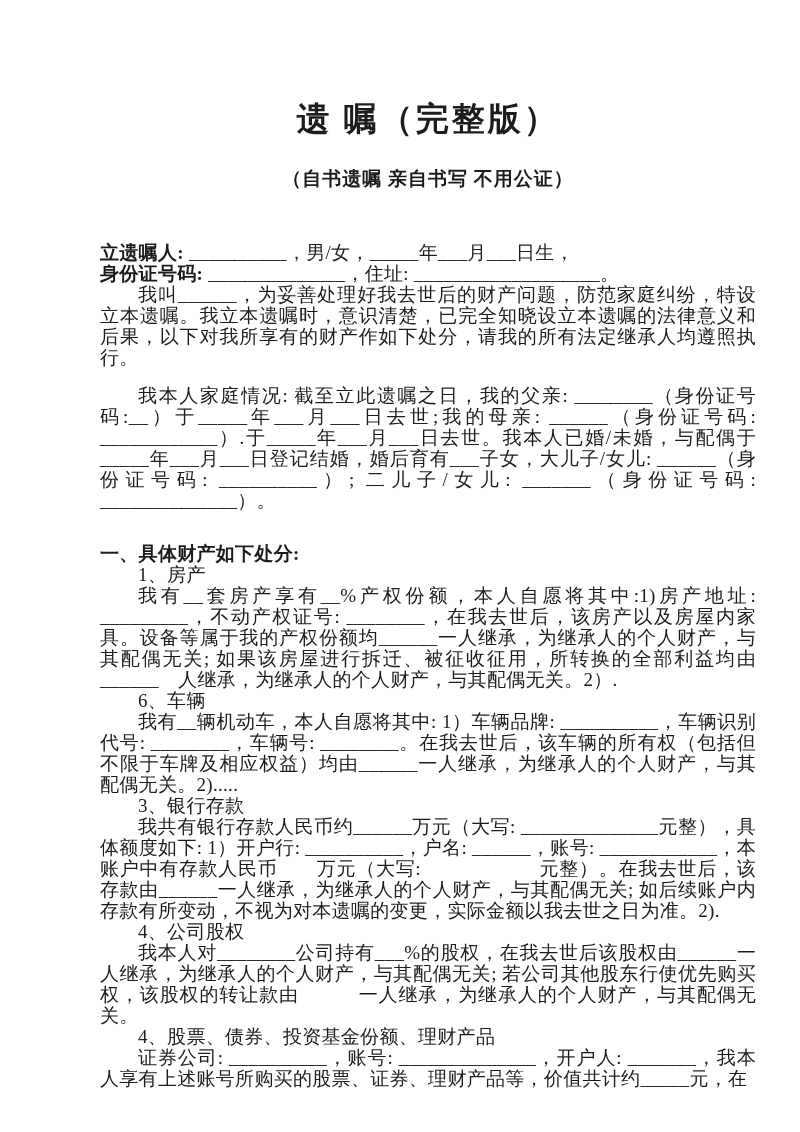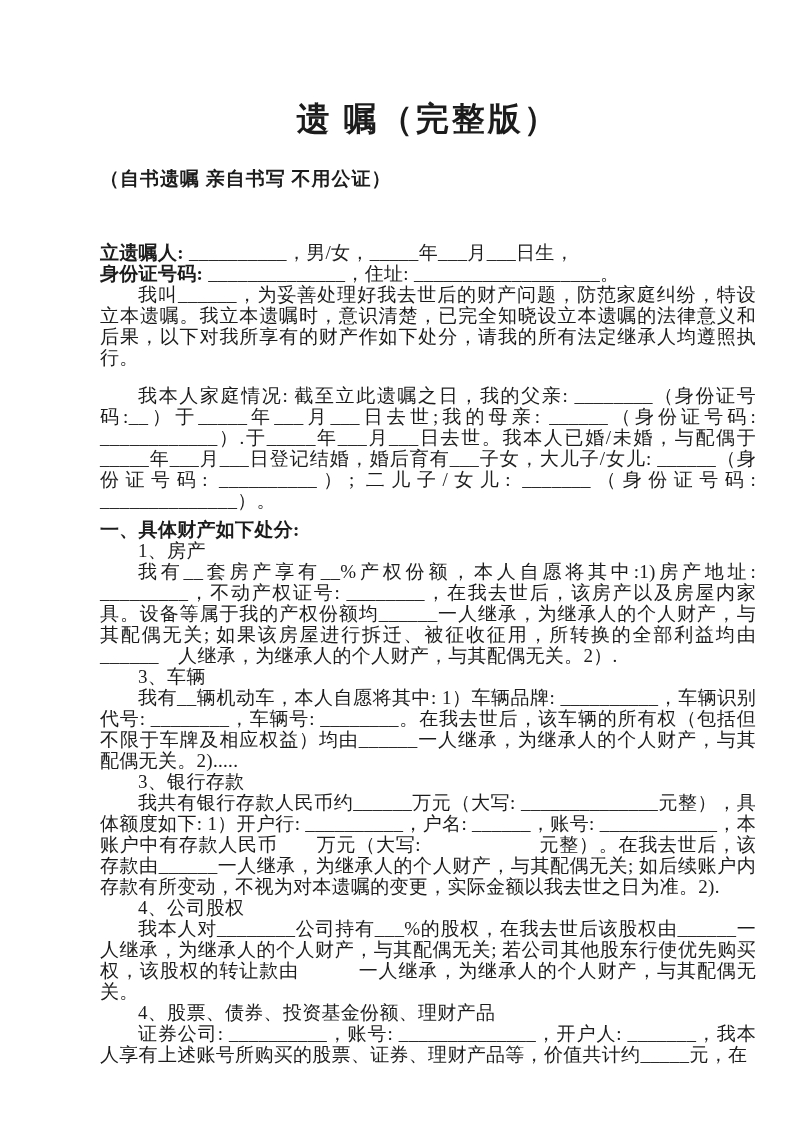--- a/index.html
+++ b/index.html
@@ -23,39 +23,40 @@
   }
   .doc-title {
     text-align: center;
     font-size: 33px;
     font-weight: bold;
     letter-spacing: 3px;
     line-height: 1.2;
     margin: 0;
   }
   .doc-subtitle {
+    text-align: center;
     font-size: 19px;
     font-weight: bold;
     letter-spacing: 1px;
     margin: 26px 0 0 0;
   }
   .body-text {
     font-size: 19px;
     line-height: 21px;
     text-align: justify;
     letter-spacing: 0.3px;
   }
   .p {
     margin: 0;
   }
   .p-testator { margin-top: 50px; }
   .p-family   { margin-top: 17px; text-indent: 2em; }
   .p-declaration { text-indent: 2em; }
   .section-heading {
-    margin-top: 8px;
+    margin-top: 32px;
     font-weight: bold;
   }
   .item-heading {
     text-indent: 2em;
   }
   .item-body {
     text-indent: 2em;
   }
   .bold { font-weight: bold; }
 </style>
@@ -73,21 +74,21 @@
 
     <p class="p p-declaration">我叫______，为妥善处理好我去世后的财产问题，防范家庭纠纷，特设立本遗嘱。我立本遗嘱时，意识清楚，已完全知晓设立本遗嘱的法律意义和后果，以下对我所享有的财产作如下处分，请我的所有法定继承人均遵照执行。</p>
 
     <p class="p p-family">我本人家庭情况: 截至立此遗嘱之日，我的父亲: ________（身份证号码:__）于_____年___月___日去世;我的母亲: ______（身份证号码: ____________）.于_____年___月___日去世。我本人已婚/未婚，与配偶于_____年___月___日登记结婚，婚后育有___子女，大儿子/女儿: ______（身份证号码: __________）; 二儿子/女儿: _______（身份证号码: ______________）。</p>
 
     <p class="p section-heading">一、具体财产如下处分:</p>
 
     <p class="p item-heading">1、房产</p>
     <p class="p item-body">我有__套房产享有__%产权份额，本人自愿将其中:1)房产地址: _________，不动产权证号: ________，在我去世后，该房产以及房屋内家具。设备等属于我的产权份额均______一人继承，为继承人的个人财产，与其配偶无关; 如果该房屋进行拆迁、被征收征用，所转换的全部利益均由______　人继承，为继承人的个人财产，与其配偶无关。2）.</p>
 
-    <p class="p item-heading">3、车辆</p>
+    <p class="p item-heading">6、车辆</p>
     <p class="p item-body">我有__辆机动车，本人自愿将其中: 1）车辆品牌: __________，车辆识别代号: ________，车辆号: ________。在我去世后，该车辆的所有权（包括但不限于车牌及相应权益）均由______一人继承，为继承人的个人财产，与其配偶无关。2).....</p>
 
     <p class="p item-heading">3、银行存款</p>
     <p class="p item-body">我共有银行存款人民币约______万元（大写: ______________元整），具体额度如下: 1）开户行: __________，户名: ______，账号: ____________，本账户中有存款人民币　　万元（大写:　　　　　　元整）。在我去世后，该存款由______一人继承，为继承人的个人财产，与其配偶无关; 如后续账户内存款有所变动，不视为对本遗嘱的变更，实际金额以我去世之日为准。2).</p>
 
     <p class="p item-heading">4、公司股权</p>
     <p class="p item-body">我本人对________公司持有___%的股权，在我去世后该股权由______一人继承，为继承人的个人财产，与其配偶无关; 若公司其他股东行使优先购买权，该股权的转让款由　　　一人继承，为继承人的个人财产，与其配偶无关。</p>
 
     <p class="p item-heading">4、股票、债券、投资基金份额、理财产品</p>
     <p class="p item-body">证券公司: __________，账号: ______________，开户人: _______，我本人享有上述账号所购买的股票、证券、理财产品等，价值共计约_____元，在</p>

